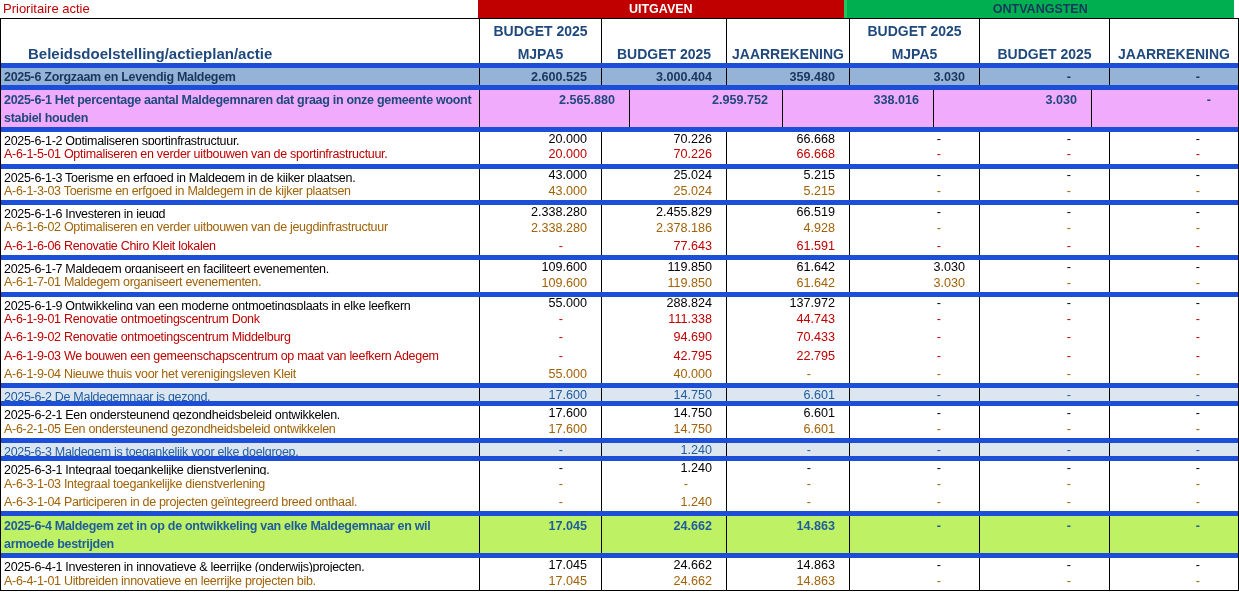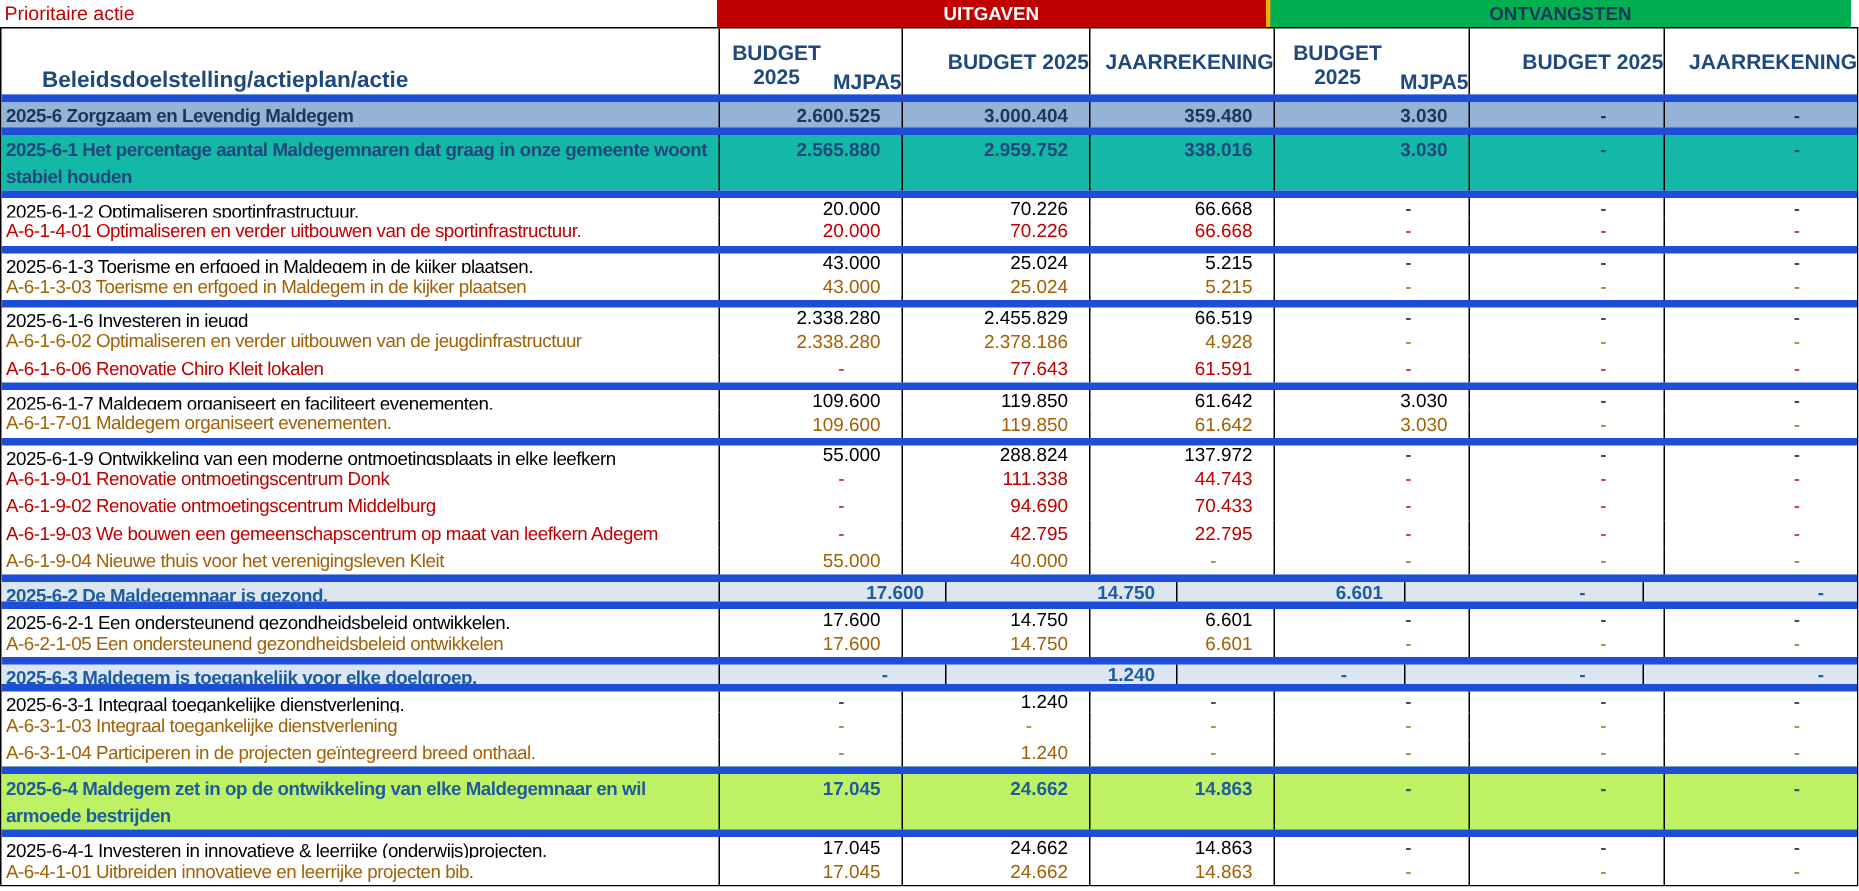--- a/index.html
+++ b/index.html
@@ -11,38 +11,38 @@
   .sheet { width: 1239px; background: #fff; }
 
   
   .top-strip { display: flex; height: 18px; width: 1234px; }
   .priority-label {
     width: 480px; color: #C00000; font-size: 13px;
     padding-left: 3px; line-height: 17px; white-space: nowrap;
   }
   .grp { height: 18px; display: flex; align-items: center; justify-content: center;
          font-weight: bold; font-size: 12.5px; }
-  .grp-uitgaven  { width: 370px; background: #C00000; color: #ffffff; border-right: 3px solid #eab308; }
+  .grp-uitgaven  { width: 370px; background: #C00000; color: #ffffff; border-right: 3px solid #22c55e; }
   .grp-ontvangsten { width: 389px; background: #00B050; color: #17375D; }
 
   
   .tbl { width: 1239px; border: 1px solid #000; }
   .row { display: grid; grid-template-columns: 479px 122px 125px 123px 130px 130px 128px; }
   .row.sep { border-top: 5px solid #1d4ed8; }
   .cell { border-right: 1px solid #000; overflow: hidden; }
   .cell:last-child { border-right: none; }
 
   
   .hdr { height: 44px; }
   .hdr .hlabel {
     display: flex; align-items: flex-end; padding: 0 0 1px 3px;
     color: #1F497D; font-weight: bold; font-size: 15px; margin-left: 24px;
   }
   .hdr .hcol {
-    display: flex; flex-direction: row; align-items: center;
+    display: flex; flex-direction: column; align-items: center;
     color: #1F497D; font-weight: bold; font-size: 14px; text-align: center;
   }
   .hdr .hcol .l1 { margin-top: 4px; }
   .hdr .hcol .l2 { margin-top: auto; margin-bottom: 1px; }
   .hdr .hcol.single { justify-content: flex-end; }
   .hdr .hcol.single .l1 { margin: 0 0 1px 0; }
 
   
   .row.single { height: 18.3px; }
   .row.single .label { line-height: 18.3px; white-space: nowrap; }
@@ -50,22 +50,22 @@
   .label { padding-left: 3px; font-size: 12.5px; letter-spacing: -0.3px; }
   .num   { font-size: 12.6px; text-align: right; padding-right: 14px; }
   .num.dash { padding-right: 38px; }
 
   .row.multi .label { line-height: 17.5px; padding-top: 2px; white-space: normal; }
   .row.multi .num   { display: flex; align-items: flex-start; justify-content: flex-end; padding-top: 3px; }
 
   
   .dz   { background: #95B3D7; color: #17375D; font-weight: bold; height: 22px; }
   .dz.single { height: 22px; } .dz .label, .dz .num { line-height: 22px; }
-  .sub2 { background: #14b8a6; color: #1F497D; font-weight: bold; min-height: 39px; }
-  .ap   { background: #DCE6F1; color: #1F5C9E; font-weight: bold; gap: 29px; }
+  .sub2 { background: #f0abfc; color: #1F497D; font-weight: bold; min-height: 39px; gap: 28px; }
+  .ap   { background: #DCE6F1; color: #1F5C9E; font-weight: normal; }
   .ap2  { background: #bef264; color: #1F5C9E; font-weight: bold; min-height: 35px; }
   .bold { color: #000000; font-weight: normal; }
   .plain{ color: #a16207; }
   .red  { color: #C00000; }
 </style>
 </head>
 <body>
 
 <div class="sheet">
 
@@ -122,21 +122,21 @@
         <div class="row bold sep single">
           <div class="cell label">2025-6-1-2 Optimaliseren sportinfrastructuur.</div>
           <div class="cell num">20.000</div>
           <div class="cell num">70.226</div>
           <div class="cell num">66.668</div>
           <div class="cell num dash">-</div>
           <div class="cell num dash">-</div>
           <div class="cell num dash">-</div>
         </div>
         <div class="row red single">
-          <div class="cell label">A-6-1-4-01 Optimaliseren en verder uitbouwen van de sportinfrastructuur.</div>
+          <div class="cell label">A-6-1-5-01 Optimaliseren en verder uitbouwen van de sportinfrastructuur.</div>
           <div class="cell num">20.000</div>
           <div class="cell num">70.226</div>
           <div class="cell num">66.668</div>
           <div class="cell num dash">-</div>
           <div class="cell num dash">-</div>
           <div class="cell num dash">-</div>
         </div>
         <div class="row bold sep single">
           <div class="cell label">2025-6-1-3 Toerisme en erfgoed in Maldegem in de kijker plaatsen.</div>
           <div class="cell num">43.000</div>

